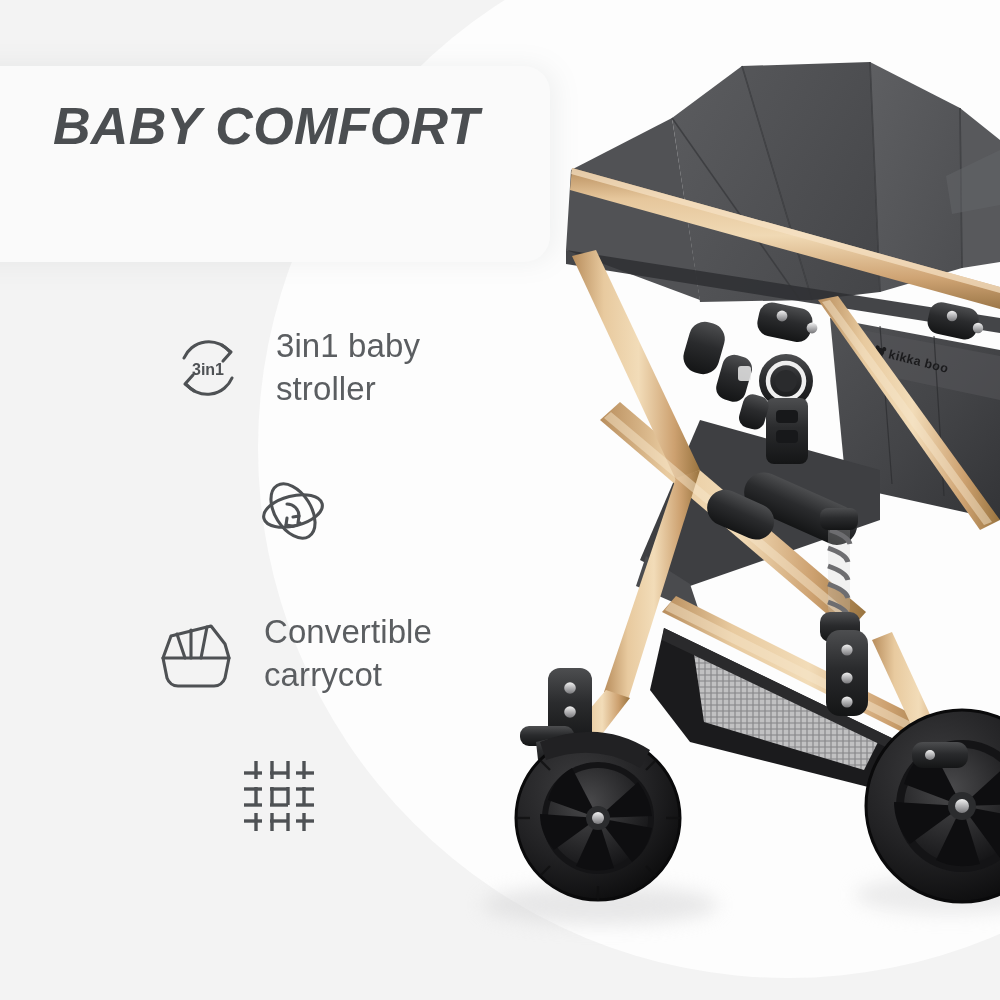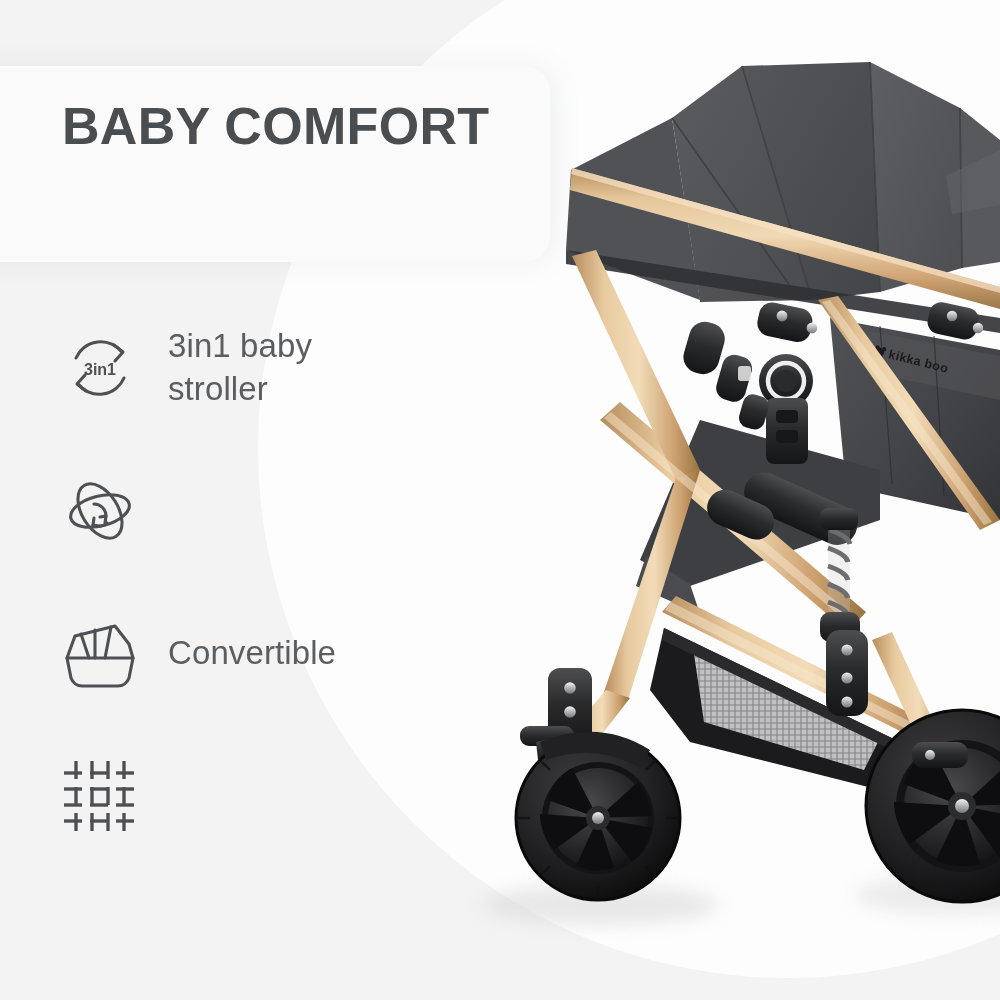--- a/index.html
+++ b/index.html
@@ -27,42 +27,44 @@
     left:-40px; top:66px;
     width:590px; height:196px;
     background:#fafafa;
     border-radius:0 26px 26px 0;
     box-shadow:6px 0 26px rgba(120,125,130,.10);
   }
 
   
   #heading {
     position:absolute;
-    left:62px; top:96px;
+    left:53px; top:96px;
     width:520px;
     color:#4b4e51;
     font-weight:bold;
     font-size:52px;
     letter-spacing:.3px;
     line-height:1.18;
+    font-style:italic;
   }
   #heading .l2 { display:block; white-space:nowrap; }
   #heading .amp { font-weight:normal; font-size:48px; color:#6a6d70; }
 
   
   #features {
     position:absolute;
     left:58px; top:296px;
     width:470px;
   }
   .feature {
     display:flex;
     align-items:center;
     gap:26px;
     height:143px;
+    justify-content:center;
   }
   .feature-icon {
     flex:0 0 84px;
     width:84px; height:84px;
     display:flex; align-items:center; justify-content:center;
   }
   .feature-icon svg { display:block; overflow:visible; }
   .feature-text {
     font-size:33px;
     line-height:1.28;
@@ -388,20 +390,21 @@
       <svg width="82" height="76" viewBox="0 0 82 76" fill="none" stroke="#4e5154" stroke-width="3.1" stroke-linecap="round" stroke-linejoin="round">
         <path d="M8 42 L74 42 L70 62 a12 12 0 0 1 -11 8 L23 70 a12 12 0 0 1 -11 -8 Z"></path>
         <path d="M8 42 L16 20 L56 10 L70 28 L74 42"></path>
         <path d="M36 14 L36 42"></path>
         <path d="M22 18 L30 42"></path>
         <path d="M52 11 L46 42"></path>
       </svg>
     </span>
     <span class="feature-text">
       <span class="ln">Convertible</span>
+      <span class="ln">carrycot</span>
     </span>
   </div>
 
   <div class="feature">
     <span class="feature-icon">
       <svg width="80" height="80" viewBox="0 0 80 80" fill="none" stroke="#4e5154" stroke-width="3.4" stroke-linecap="butt">
 
         <path d="M4 16 H22"></path>
           <path d="M30 16 H48"></path>
           <path d="M56 16 H74"></path>

